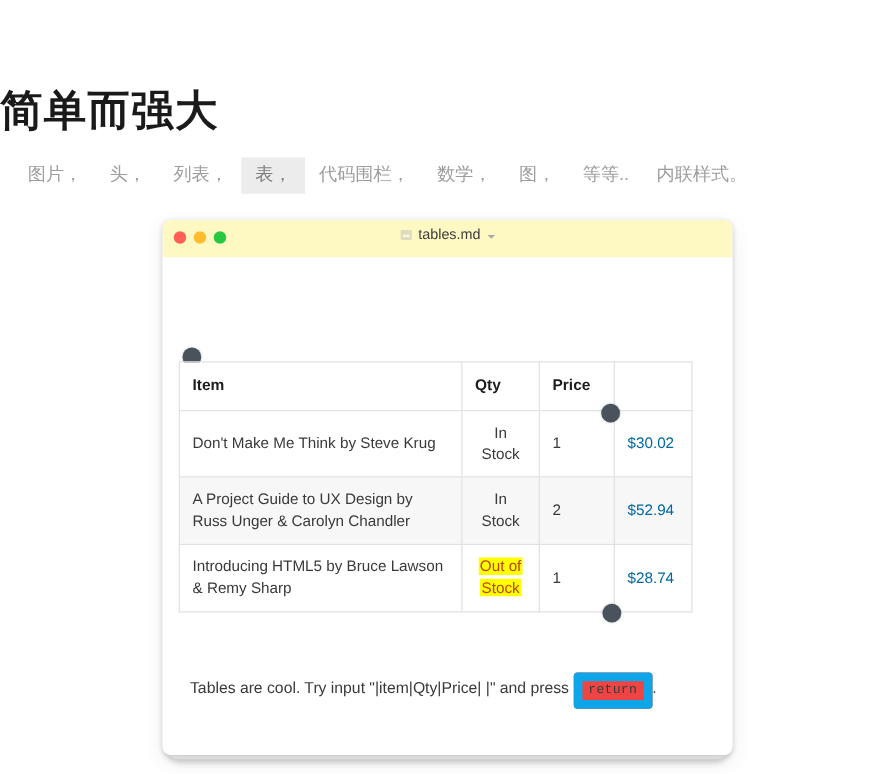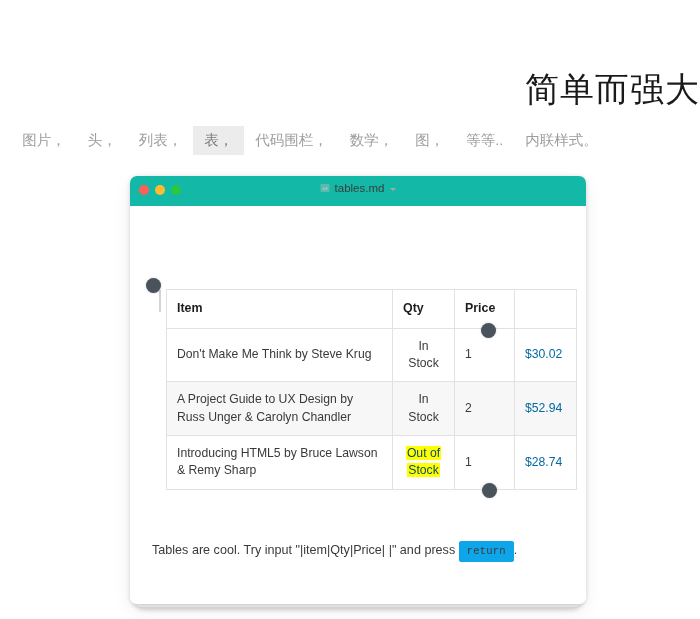--- a/index.html
+++ b/index.html
@@ -18,23 +18,23 @@
     overflow: hidden;
     background: #ffffff;
   }
 
   
   .hero-title {
     position: absolute;
     top: 44px;
     left: 0;
     width: 700px;
-    text-align: right;
+    text-align: left;
     font-size: 34px;
-    font-weight: 400;
+    font-weight: 700;
     letter-spacing: 1px;
     color: #1a1a1a;
     line-height: 1.3;
   }
 
   
   .tabs {
     position: absolute;
     top: 126px;
     left: 0;
@@ -91,21 +91,21 @@
     background: #ffffff;
     border-radius: 7px;
     box-shadow: 0 1px 4px rgba(0,0,0,0.16), 0 6px 18px rgba(0,0,0,0.07);
     overflow: hidden;
   }
 
   
   .titlebar {
     position: relative;
     height: 30px;
-    background: #14b8a6;
+    background: #fef9c3;
     display: flex;
     align-items: center;
   }
   .traffic {
     position: absolute;
     left: 9px;
     top: 9px;
     display: flex;
     gap: 6px;
   }
@@ -150,21 +150,21 @@
   .editor-body {
     position: relative;
     padding: 0;
     height: 398px;
     background: #ffffff;
   }
 
   
   .md-table {
     position: absolute;
-    left: 36px;
+    left: 13px;
     top: 83px;
     width: 410px;
     border-collapse: collapse;
     font-size: 12.2px;
     color: #3a3a3a;
     table-layout: fixed;
   }
   .md-table th, .md-table td {
     border: 1px solid #e2e2e2;
     padding: 9px 10px;
@@ -187,21 +187,21 @@
   .col-qty   { width: 62px; }
   .col-price { width: 60px; }
   .col-extra { width: 62px; }
 
   td.c-qty   { color: #3a3a3a; text-align: center; }
   td.c-num   { color: #3a3a3a; }
   td.c-price { color: #0369a1; }
 
   .hl {
     background: #ffff00;
-    color: #0c4a6e;
+    color: #c2410c;
     padding: 0 1px;
     box-decoration-break: clone;
     -webkit-box-decoration-break: clone;
   }
 
   
   .blob {
     position: absolute;
     width: 15px; height: 15px;
     border-radius: 50%;
@@ -222,23 +222,23 @@
     left: 22px;
     top: 322px;
     width: 420px;
     font-size: 12.6px;
     color: #3a3a3a;
     line-height: 1.5;
   }
   code.kbd {
     font-family: "Liberation Mono", "DejaVu Sans Mono", monospace;
     font-size: 10.5px;
-    border: 3px solid #0ea5e9;
+    border: 7px solid #0ea5e9;
     border-radius: 3px;
-    background: #0ea5e9;
+    background: #ef4444;
     padding: 1px 5px 2px 5px;
     color: #3a3a3a;
     letter-spacing: 0.2px;
   }
 </style>
 </head>
 <body>
 
 <div class="page">
 

